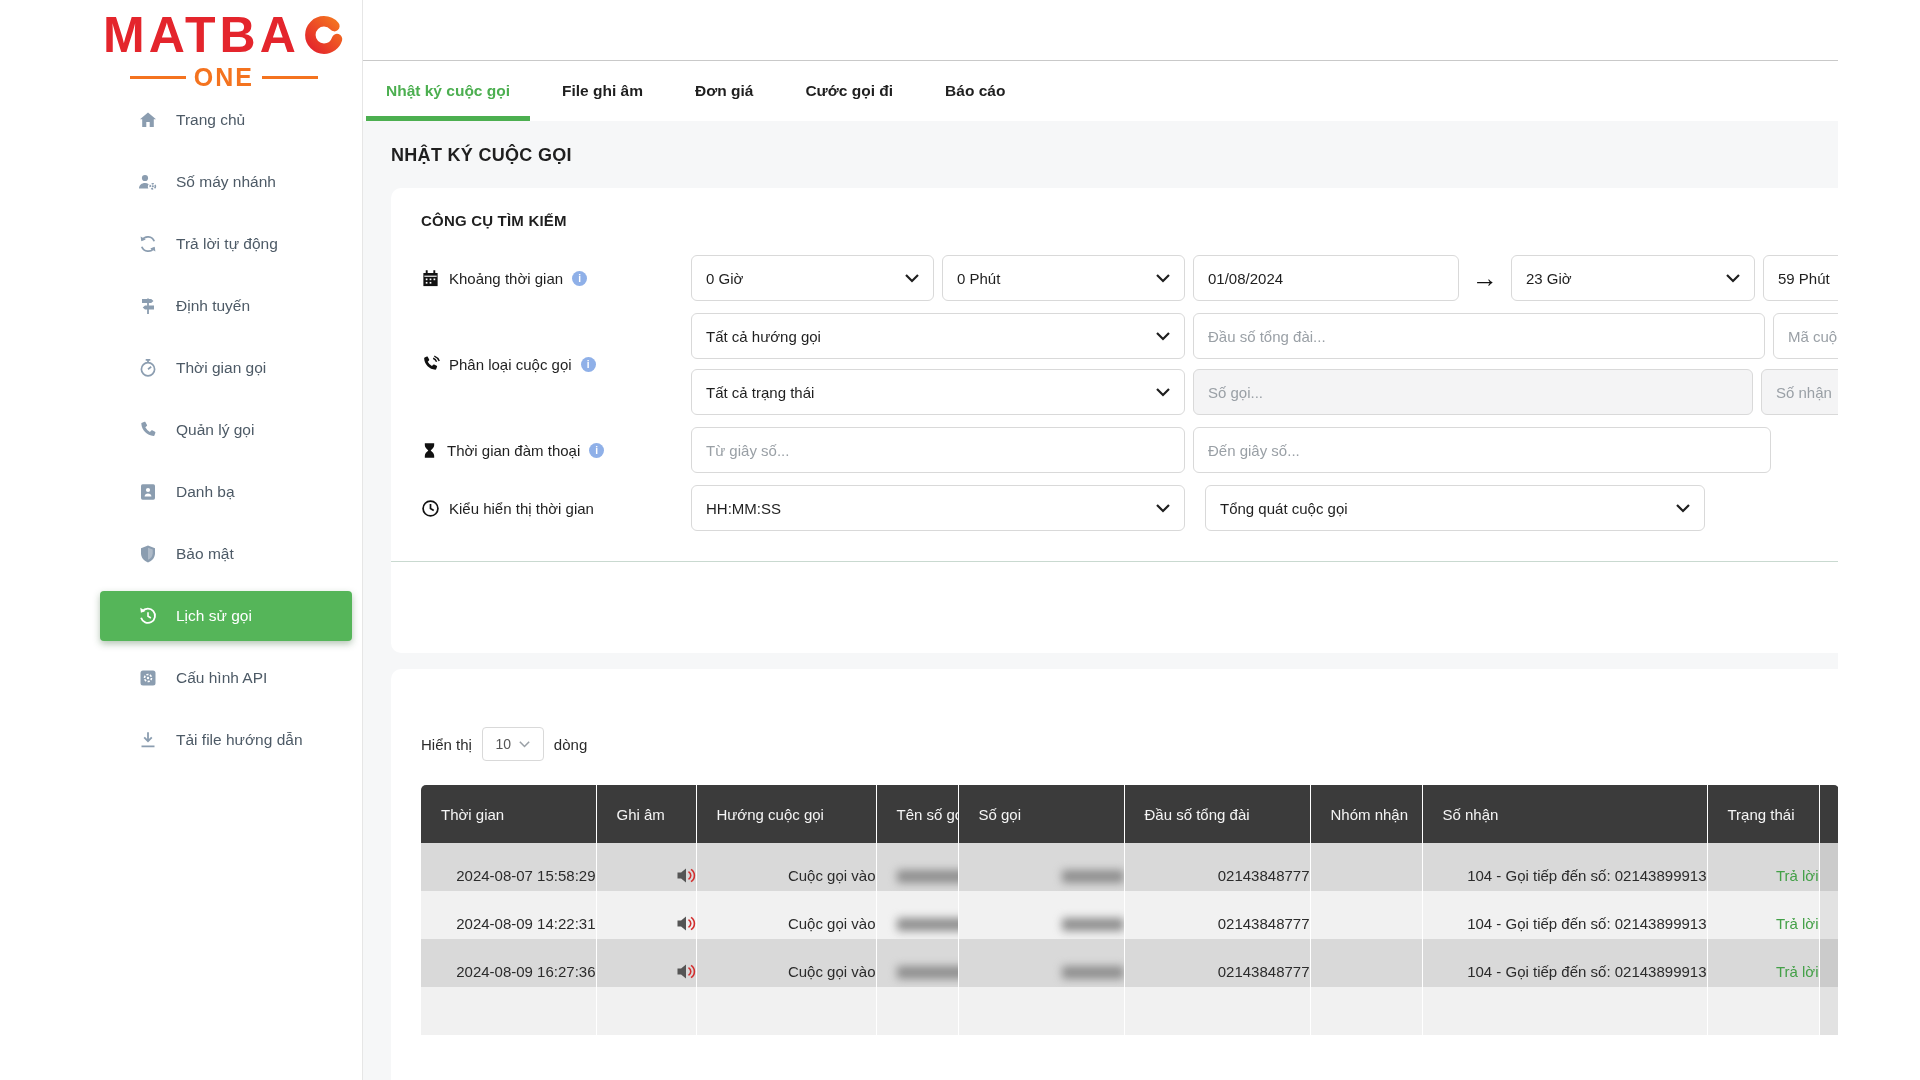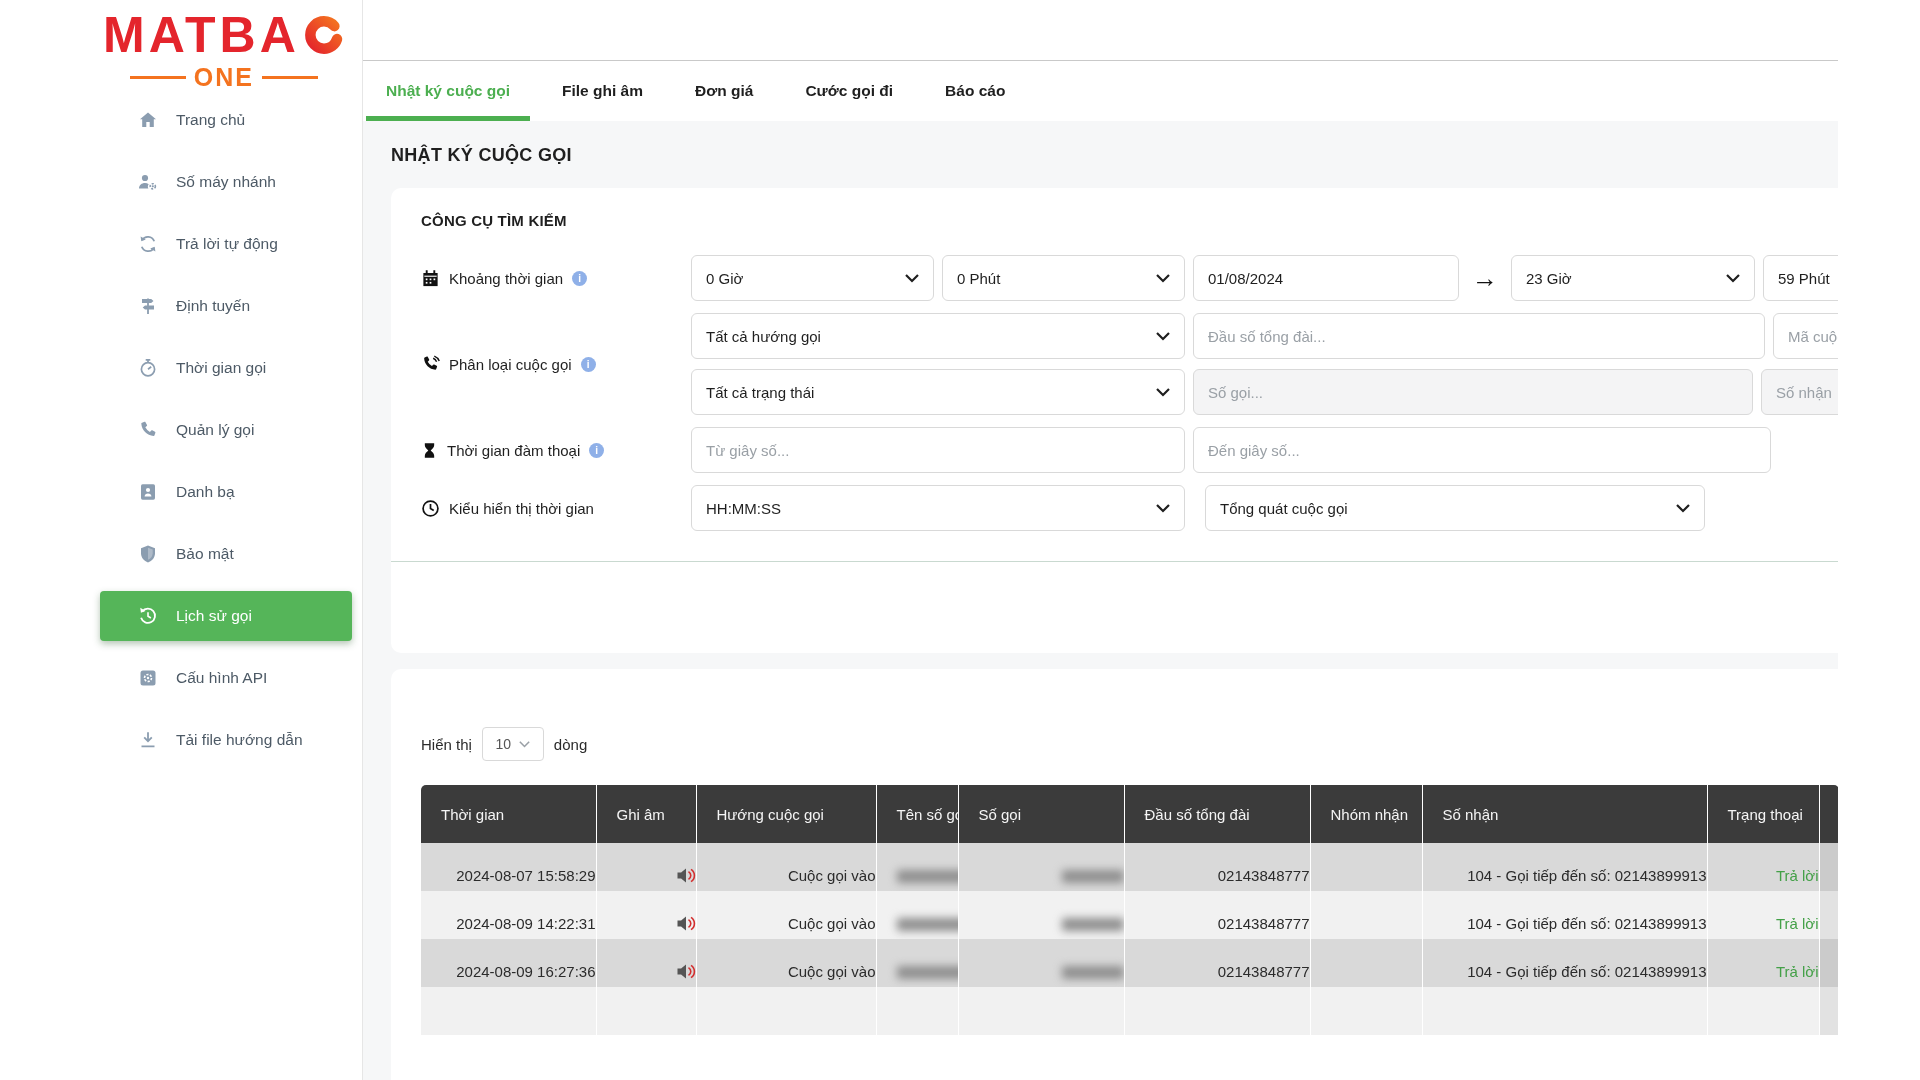--- a/index.html
+++ b/index.html
@@ -382,21 +382,21 @@
           <thead>
               <tr id="cl-head">
                 <th>Thời gian</th>
                 <th>Ghi âm</th>
                 <th>Hướng cuộc gọi</th>
                 <th>Tên số gọi</th>
                 <th>Số gọi</th>
                 <th>Đầu số tổng đài</th>
                 <th>Nhóm nhận</th>
                 <th>Số nhận</th>
-                <th>Trạng thoại</th>
+                <th>Trạng thái</th>
                 <th></th>
               </tr>
             </thead>
           <tbody id="cl-body">
               <tr class="odd">
                 <td>2024-08-07 15:58:29</td>
                 <td><svg class="spk" width="20" height="17" viewBox="0 0 20 16">
                     <path d="M1.5 5h3.6l4.9-4v14l-4.9-4H1.5z" fill="#555"></path>
                     <path d="M12.5 4.2c1.4.9 2.3 2.1 2.3 3.8s-.9 2.9-2.3 3.8" stroke="#d32f2f" stroke-width="1.6" fill="none"></path>
                     <path d="M15 1.8c2.1 1.4 3.4 3.4 3.4 6.2S17.1 12.8 15 14.2" stroke="#d32f2f" stroke-width="1.6" fill="none"></path>

